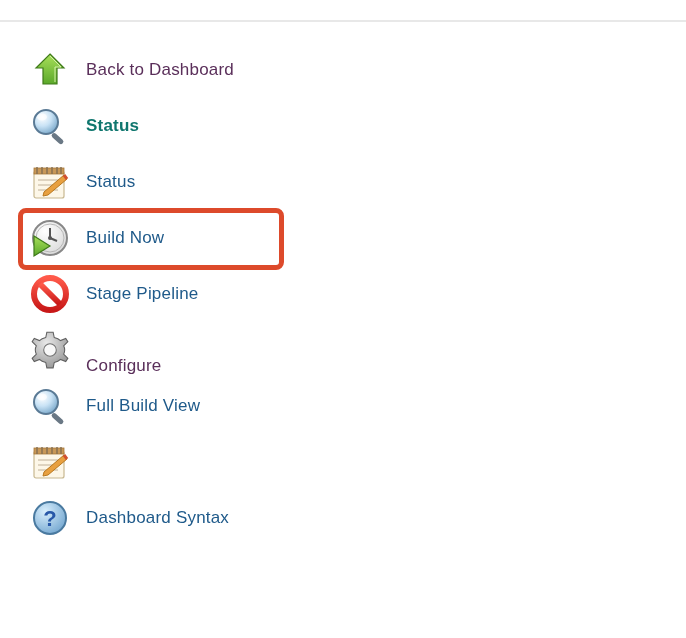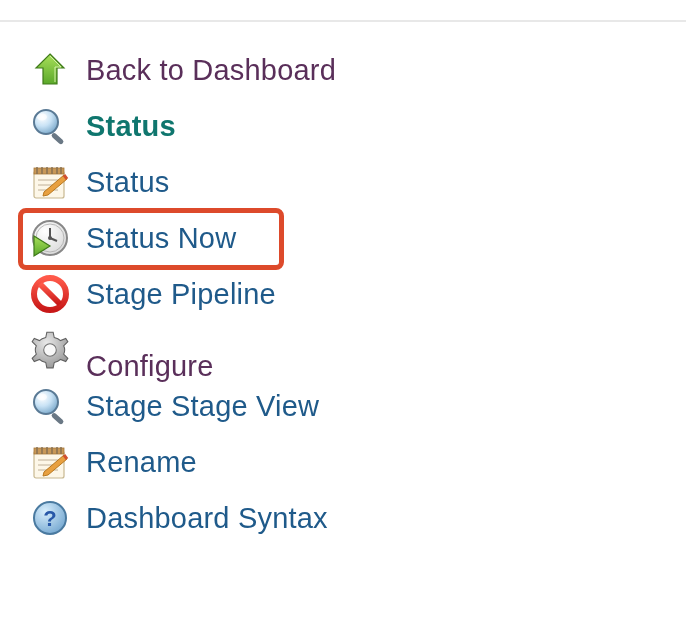--- a/index.html
+++ b/index.html
@@ -31,21 +31,21 @@
     .menu-item .icon-wrap {
       width: 44px;
       height: 44px;
       display: flex;
       align-items: center;
       justify-content: center;
       flex-shrink: 0;
     }
     .menu-item .label {
       margin-left: 14px;
-      font-size: 29px;
+      font-size: 17px;
       color: #1f5a8a;
       letter-spacing: 0.2px;
     }
     .menu-item.status .label {
       color: #0f766e;
       font-weight: bold;
     }
     .menu-item.back .label {
       color: #5a2f5a;
     }
@@ -141,21 +141,21 @@
           </linearGradient>
         </defs>
         <circle cx="20" cy="20" r="17" fill="url(#clock1)" stroke="#888" stroke-width="2"></circle>
         <circle cx="20" cy="20" r="14" fill="none" stroke="#aaa" stroke-width="0.8"></circle>
         <line x1="20" y1="20" x2="20" y2="10" stroke="#555" stroke-width="2"></line>
         <line x1="20" y1="20" x2="27" y2="23" stroke="#555" stroke-width="2"></line>
         <circle cx="20" cy="20" r="2" fill="#555"></circle>
         <path d="M4 18 L20 28 L4 38 Z" fill="url(#play1)" stroke="#3f7a1a" stroke-width="1.2"></path>
       </svg>
     </span>
-    <span class="label">Status Now</span>
+    <span class="label">Build Now</span>
   </div>
 
   <div class="menu-item">
     <span class="icon-wrap">
       <svg width="40" height="40" viewBox="0 0 40 40">
         <defs>
           <linearGradient id="red1" x1="0" y1="0" x2="0" y2="1">
             <stop offset="0" stop-color="#ff5a4a"></stop>
             <stop offset="1" stop-color="#c81818"></stop>
           </linearGradient>
@@ -193,42 +193,41 @@
             <stop offset="0" stop-color="#ffffff"></stop>
             <stop offset="0.5" stop-color="#c8e2f5"></stop>
             <stop offset="1" stop-color="#7aa8ca"></stop>
           </radialGradient>
         </defs>
         <circle cx="16" cy="16" r="12" fill="url(#lens2)" stroke="#5a7a95" stroke-width="2"></circle>
         <rect x="24" y="26" width="14" height="5" rx="2.5" fill="#6a7885" transform="rotate(42 24 26)"></rect>
         <ellipse cx="12" cy="11" rx="5" ry="3.5" fill="#ffffff" opacity="0.7"></ellipse>
       </svg>
     </span>
-    <span class="label">Stage Stage View</span>
+    <span class="label">Full Build View</span>
   </div>
 
   <div class="menu-item">
     <span class="icon-wrap">
       <svg width="40" height="40" viewBox="0 0 40 40">
         <rect x="4" y="9" width="30" height="27" rx="2" fill="#fdf7e8" stroke="#c8b890" stroke-width="1.2"></rect>
         <rect x="4" y="6" width="30" height="6" fill="#c89858" stroke="#a87838" stroke-width="0.8"></rect>
         <line x1="7" y1="5" x2="7" y2="12" stroke="#887050" stroke-width="1.5"></line>
         <line x1="12" y1="5" x2="12" y2="12" stroke="#887050" stroke-width="1.5"></line>
         <line x1="17" y1="5" x2="17" y2="12" stroke="#887050" stroke-width="1.5"></line>
         <line x1="22" y1="5" x2="22" y2="12" stroke="#887050" stroke-width="1.5"></line>
         <line x1="27" y1="5" x2="27" y2="12" stroke="#887050" stroke-width="1.5"></line>
         <line x1="31" y1="5" x2="31" y2="12" stroke="#887050" stroke-width="1.5"></line>
         <line x1="8" y1="18" x2="28" y2="18" stroke="#c0b098" stroke-width="1"></line>
         <line x1="8" y1="23" x2="28" y2="23" stroke="#c0b098" stroke-width="1"></line>
         <line x1="8" y1="28" x2="28" y2="28" stroke="#c0b098" stroke-width="1"></line>
         <path d="M14 30 L34 13 L37 17 L18 33 L13 34 Z" fill="#e8a040" stroke="#b87820" stroke-width="1"></path>
         <path d="M34 13 L37 17" stroke="#d05030" stroke-width="3"></path>
       </svg>
     </span>
-    <span class="label">Rename</span>
   </div>
 
   <div class="menu-item">
     <span class="icon-wrap">
       <svg width="40" height="40" viewBox="0 0 40 40">
         <defs>
           <radialGradient id="help1" cx="0.35" cy="0.3" r="0.85">
             <stop offset="0" stop-color="#d8eefc"></stop>
             <stop offset="1" stop-color="#6aa0cc"></stop>
           </radialGradient>

